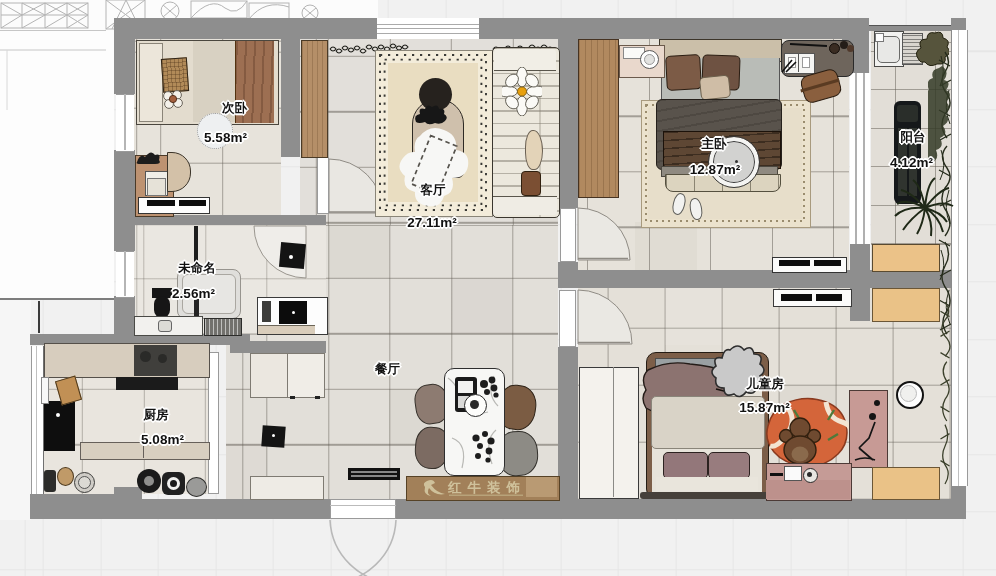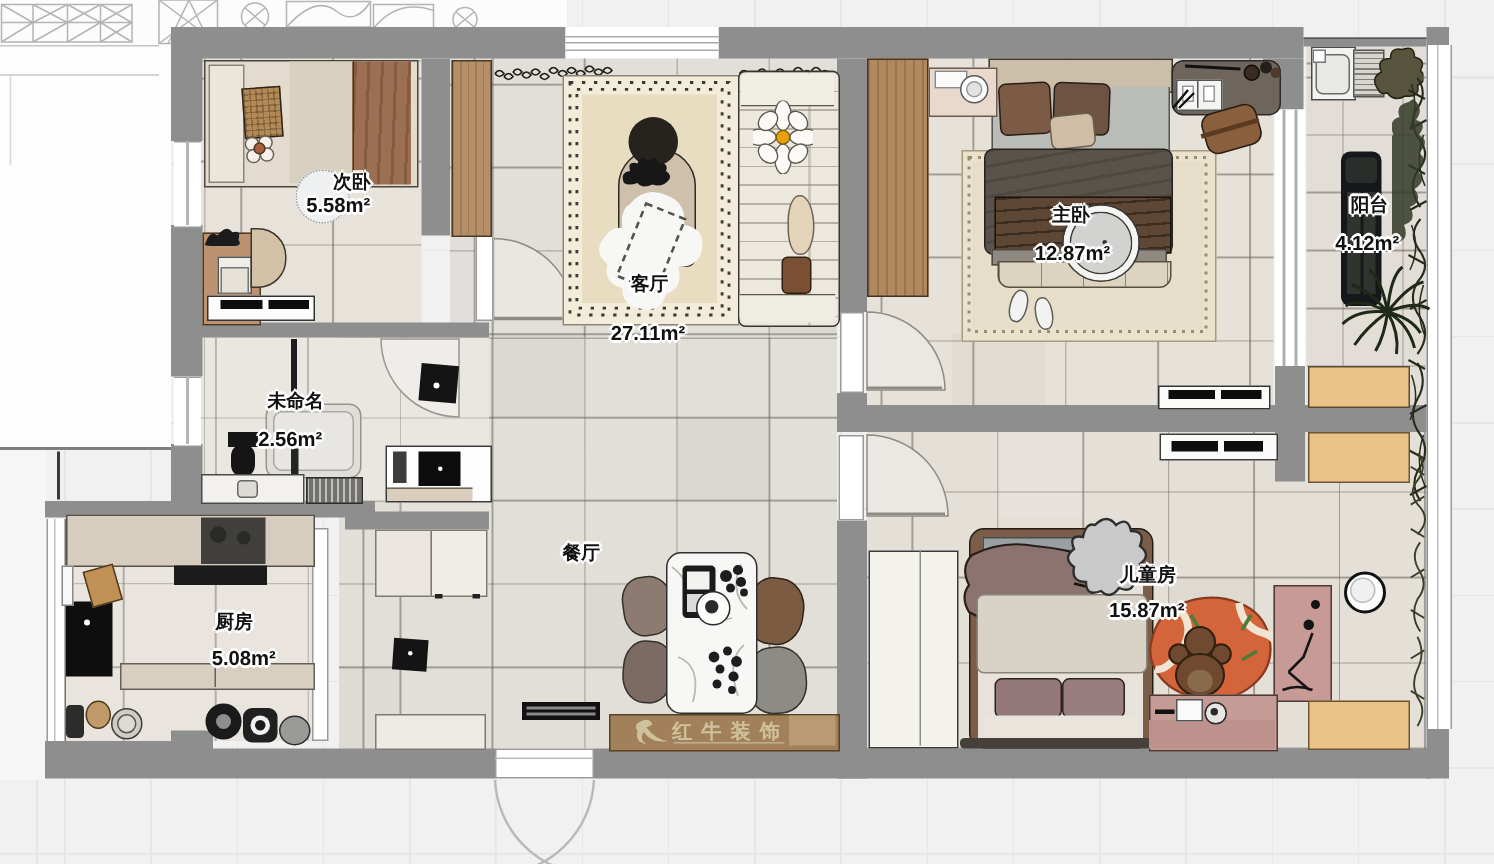--- a/index.html
+++ b/index.html
@@ -418,21 +418,21 @@
 <div class="a" style="left:871.5px;top:288px;width:66px;height:32px;background:#eac287;border:1.4px solid #6b5636;"></div>
 <div class="a" style="left:871.5px;top:467px;width:66px;height:31px;background:#eac287;border:1.4px solid #6b5636;"></div>
 <div class="a" style="left:896px;top:381px;width:24px;height:24px;background:#fdfdfd;border:2.6px solid #111;border-radius:50%;"></div>
 <div class="a" style="left:900px;top:385px;width:15px;height:15px;background:#f0f0ee;border:1px solid #bbb;border-radius:50%;"></div>
 <svg class="a" style="left:936px;top:288px;" width="18" height="212" viewBox="0 0 20 212" stroke="#3a3f2a" stroke-width="1.4" fill="none">
  <path d="M10 4 q8 10 0 20 q-8 10 2 20 q8 10 -2 20 M12 70 q-8 10 0 22 q6 10 -2 20 q-6 12 2 24 M10 140 q6 12 0 24 q-6 12 2 24 q4 8 -2 18"></path>
  <path d="M5 14 l10 6 M15 36 l-10 6 M5 60 l10 6 M15 90 l-10 6 M5 120 l10 6 M15 150 l-10 6 M5 180 l10 6"></path>
 </svg>
 
 <div class="a" style="left:196.5px;top:113px;width:34px;height:34px;border-radius:50%;background:#eef0f1;border:1px dotted #9a9a9a;"></div>
-<div class="lbl nm" style="left:226.5px;top:122px;padding-left:16px;">次卧</div>
+<div class="lbl nm" style="left:226.5px;top:108px;padding-left:16px;">次卧</div>
 <div class="lbl ar" style="left:225.5px;top:137px;">5.58m²</div>
 <div class="lbl nm" style="left:433px;top:190px;">客厅</div>
 <div class="lbl ar" style="left:432px;top:222px;">27.11m²</div>
 <div class="lbl nm" style="left:714px;top:143.5px;">主卧</div>
 <div class="lbl ar" style="left:715px;top:169px;">12.87m²</div>
 <div class="lbl nm" style="left:913px;top:136.5px;">阳台</div>
 <div class="lbl ar" style="left:911.5px;top:161.5px;">4.12m²</div>
 <div class="lbl nm" style="left:197px;top:267.5px;">未命名</div>
 <div class="lbl ar" style="left:193.5px;top:292.5px;">2.56m²</div>
 <div class="lbl nm" style="left:156px;top:414.5px;">厨房</div>

